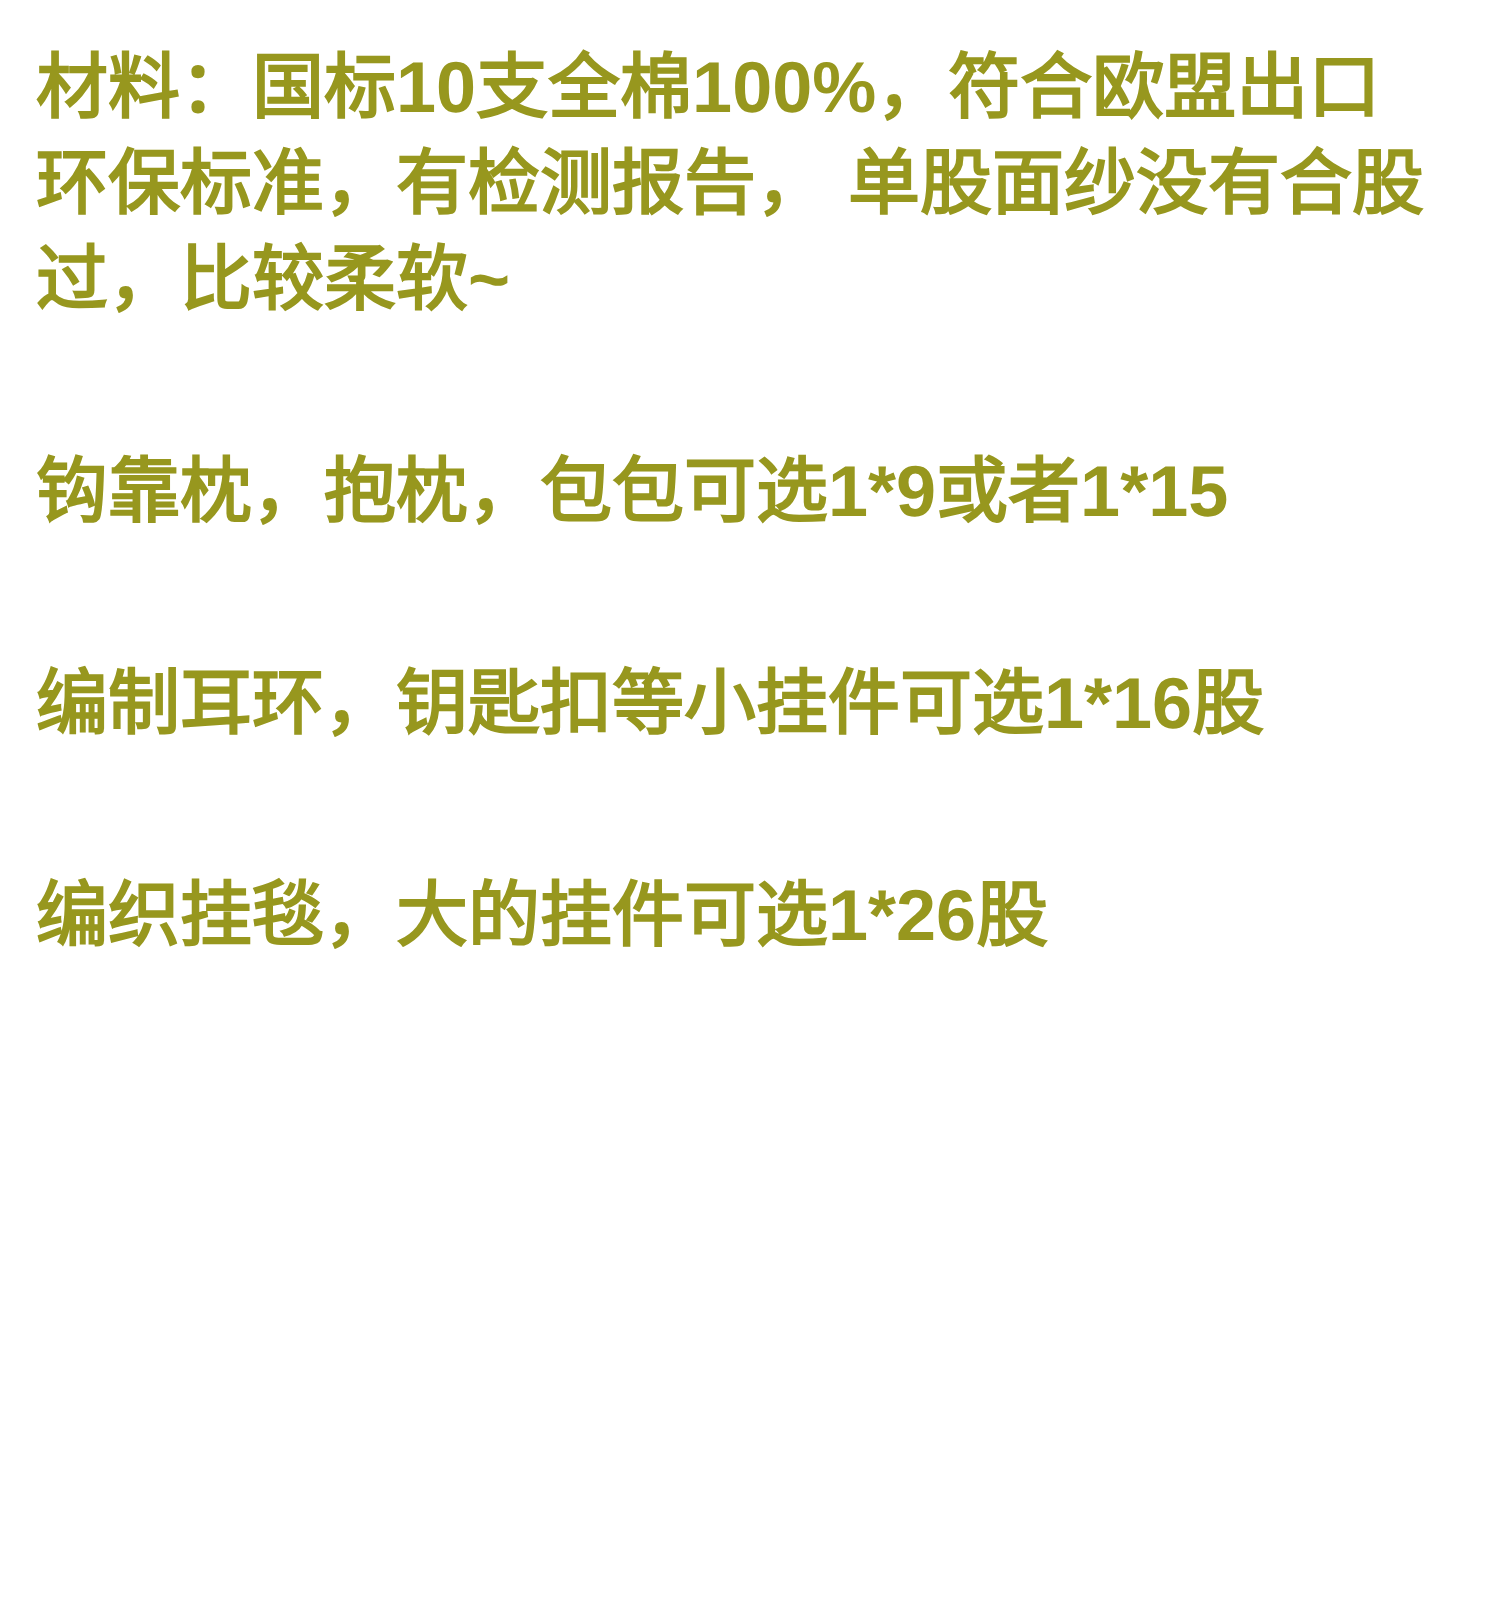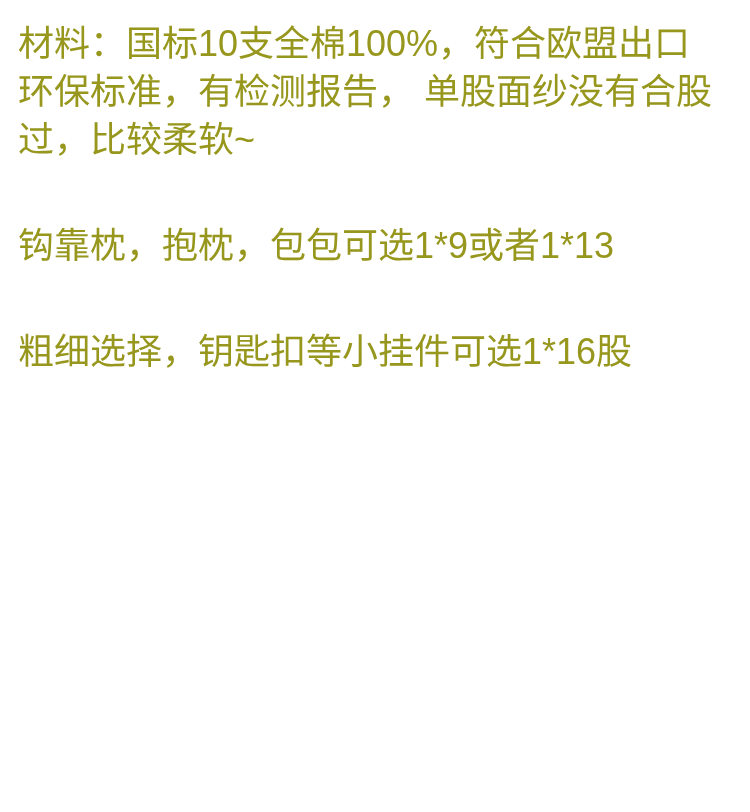--- a/index.html
+++ b/index.html
@@ -12,31 +12,32 @@
     background: #ffffff;
     overflow: hidden;
   }
   .doc {
     box-sizing: border-box;
     width: 620px;
     padding: 20px 16px 0 18px;
     font-family: "Liberation Sans", sans-serif;
     font-size: 36px;
     line-height: 48px;
-    font-weight: 400;
+    font-weight: 700;
     color: #97971e;
     letter-spacing: 0;
   }
   .para {
     margin: 0 0 58px 0;
     white-space: pre;      
   }
 </style>
 </head>
 <body style="background: rgb(255, 255, 255);">
 
 <main class="doc" style="color: rgb(151, 151, 30);">
   <p class="para">材料：国标10支全棉100%，符合欧盟出口
 环保标准，有检测报告， 单股面纱没有合股
 过，比较柔软~</p>
-  <p class="para">钩靠枕，抱枕，包包可选1*9或者1*13</p>
-  <p class="para">粗细选择，钥匙扣等小挂件可选1*16股</p>
+  <p class="para">钩靠枕，抱枕，包包可选1*9或者1*15</p>
+  <p class="para">编制耳环，钥匙扣等小挂件可选1*16股</p>
+  <p class="para">编织挂毯，大的挂件可选1*26股</p>
 </main>
 
 </body></html>

